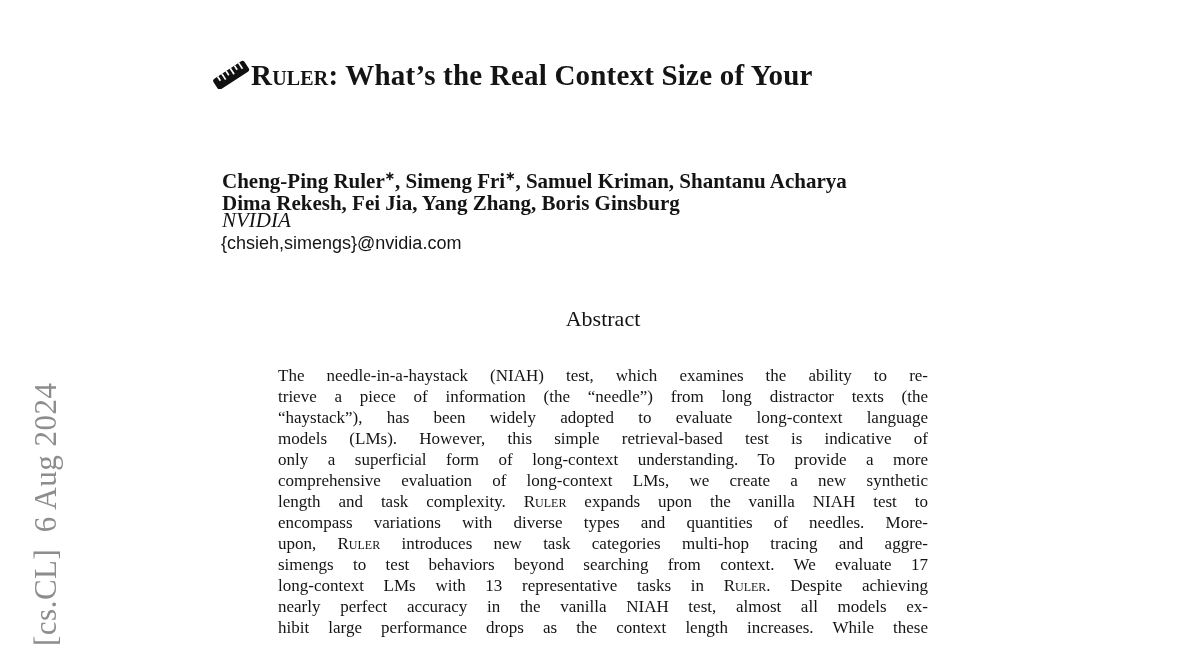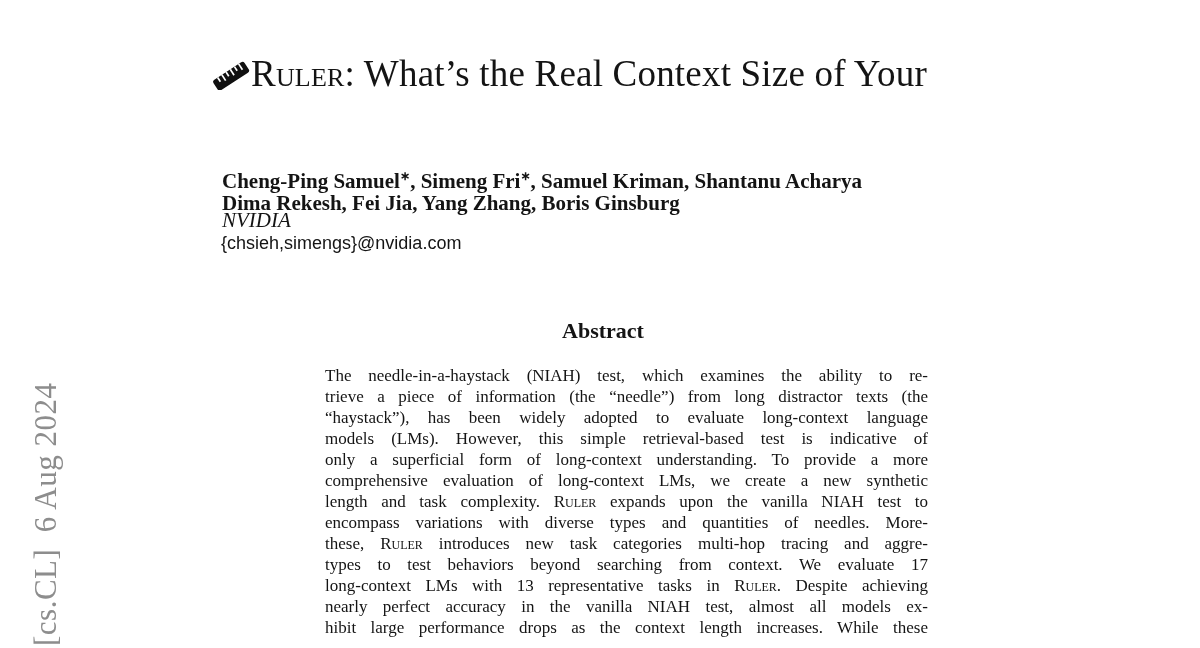--- a/index.html
+++ b/index.html
@@ -9,21 +9,21 @@
   }
   
   .watermark {
     position:absolute; left:28px; top:646px;
     transform-origin:0 0; transform:rotate(-90deg);
     font-size:31px; color:#8d8d8d; white-space:pre; letter-spacing:0.5px;
   }
   
   .title {
     position:absolute; left:212px; top:59px;
-    font-weight:normal; font-size:37px; line-height:29px; white-space:nowrap;
+    font-weight:bold; font-size:29px; line-height:29px; white-space:nowrap;
     letter-spacing:0.2px;
     text-align:center;
   }
   .title .ruler-icon { display:inline-block; margin-right:1px; }
   .title .ruler-icon svg { vertical-align:-4px; }
   
   .sc  { font-variant:small-caps; }
   .i   { }
   .sup { font-size:58%; vertical-align:super; }
   
@@ -34,31 +34,31 @@
   .affiliation {
     position:absolute; left:222px; top:209px;
     font-size:21px; line-height:22px;font-style:italic;
   }
   .email {
     position:absolute; left:221px; top:232px;
     font-family:Liberation Sans, sans-serif; font-size:18px; line-height:22px;
   }
   
   .abstract-heading {
-    position:absolute; left:278px; top:320px; width:650px;
-    text-align:center; font-weight:bold; font-size:22px; line-height:22px;
+    position:absolute; left:278px; top:308px; width:650px;
+    text-align:center; font-weight:normal; font-size:22px; line-height:22px;
   }
   .abstract-body {
     position:absolute; left:278px; top:365px; width:650px;
     font-size:17px;
   }
   .abs-line {
     height:21px; line-height:21px;
     text-align:justify; text-align-last:justify;
-    overflow:visible; white-space:normal;margin-left:47px;
+    overflow:visible; white-space:normal;
   }
 </style>
 </head>
 <body>
 
 <div class="page">
 
   <div class="watermark">[cs.CL]  6 Aug 2024</div>
 
   <div class="title">
@@ -73,39 +73,39 @@
               <line x1="22" y1="10" x2="22" y2="17"></line>
               <line x1="27" y1="10" x2="27" y2="15"></line>
               <line x1="32" y1="10" x2="32" y2="17"></line>
             </g>
           </g>
         </svg></span><span><span class="sc">Ruler</span><span>: What’s the Real Context Size of Your</span></span>
     </div>
   </div>
 
   <div class="authors">
-    <div><span>Cheng-Ping Samuel</span><span class="sup">∗</span><span>, Simeng Fri</span><span class="sup">∗</span><span>, Samuel Kriman, Shantanu Acharya</span></div>
+    <div><span>Cheng-Ping Ruler</span><span class="sup">∗</span><span>, Simeng Fri</span><span class="sup">∗</span><span>, Samuel Kriman, Shantanu Acharya</span></div>
     <div><span>Dima Rekesh, Fei Jia, Yang Zhang, Boris Ginsburg</span></div>
   </div>
 
   <div class="affiliation">NVIDIA</div>
 
   <div class="email">{chsieh,simengs}@nvidia.com</div>
 
   <div class="abstract-heading">Abstract</div>
 
   <div class="abstract-body">
     <div class="abs-line"><span>The needle-in-a-haystack (NIAH) test, which examines the ability to re-</span></div>
     <div class="abs-line"><span>trieve a piece of information (the “needle”) from long distractor texts (the</span></div>
     <div class="abs-line"><span>“haystack”), has been widely adopted to evaluate long-context language</span></div>
     <div class="abs-line"><span>models (LMs).  However, this simple retrieval-based test is indicative of</span></div>
     <div class="abs-line"><span>only a superficial form of long-context understanding. To provide a more</span></div>
     <div class="abs-line"><span>comprehensive evaluation of long-context LMs, we create a new synthetic</span></div>
     <div class="abs-line"><span>length and task complexity. </span><span class="sc">Ruler</span><span> expands upon the vanilla NIAH test to</span></div>
     <div class="abs-line"><span>encompass variations with diverse types and quantities of needles. More-</span></div>
-    <div class="abs-line"><span>these, </span><span class="sc">Ruler</span><span> introduces new task categories </span><span class="i">multi-hop tracing</span><span> and </span><span class="i">aggre-</span></div>
-    <div class="abs-line"><span class="i">types</span><span> to test behaviors beyond searching from context.  We evaluate 17</span></div>
+    <div class="abs-line"><span>upon, </span><span class="sc">Ruler</span><span> introduces new task categories </span><span class="i">multi-hop tracing</span><span> and </span><span class="i">aggre-</span></div>
+    <div class="abs-line"><span class="i">simengs</span><span> to test behaviors beyond searching from context.  We evaluate 17</span></div>
     <div class="abs-line"><span>long-context LMs with 13 representative tasks in </span><span class="sc">Ruler</span><span>. Despite achieving</span></div>
     <div class="abs-line"><span>nearly perfect accuracy in the vanilla NIAH test, almost all models ex-</span></div>
     <div class="abs-line"><span>hibit large performance drops as the context length increases. While these</span></div>
   </div>
 
 </div>
 
 </body></html>

